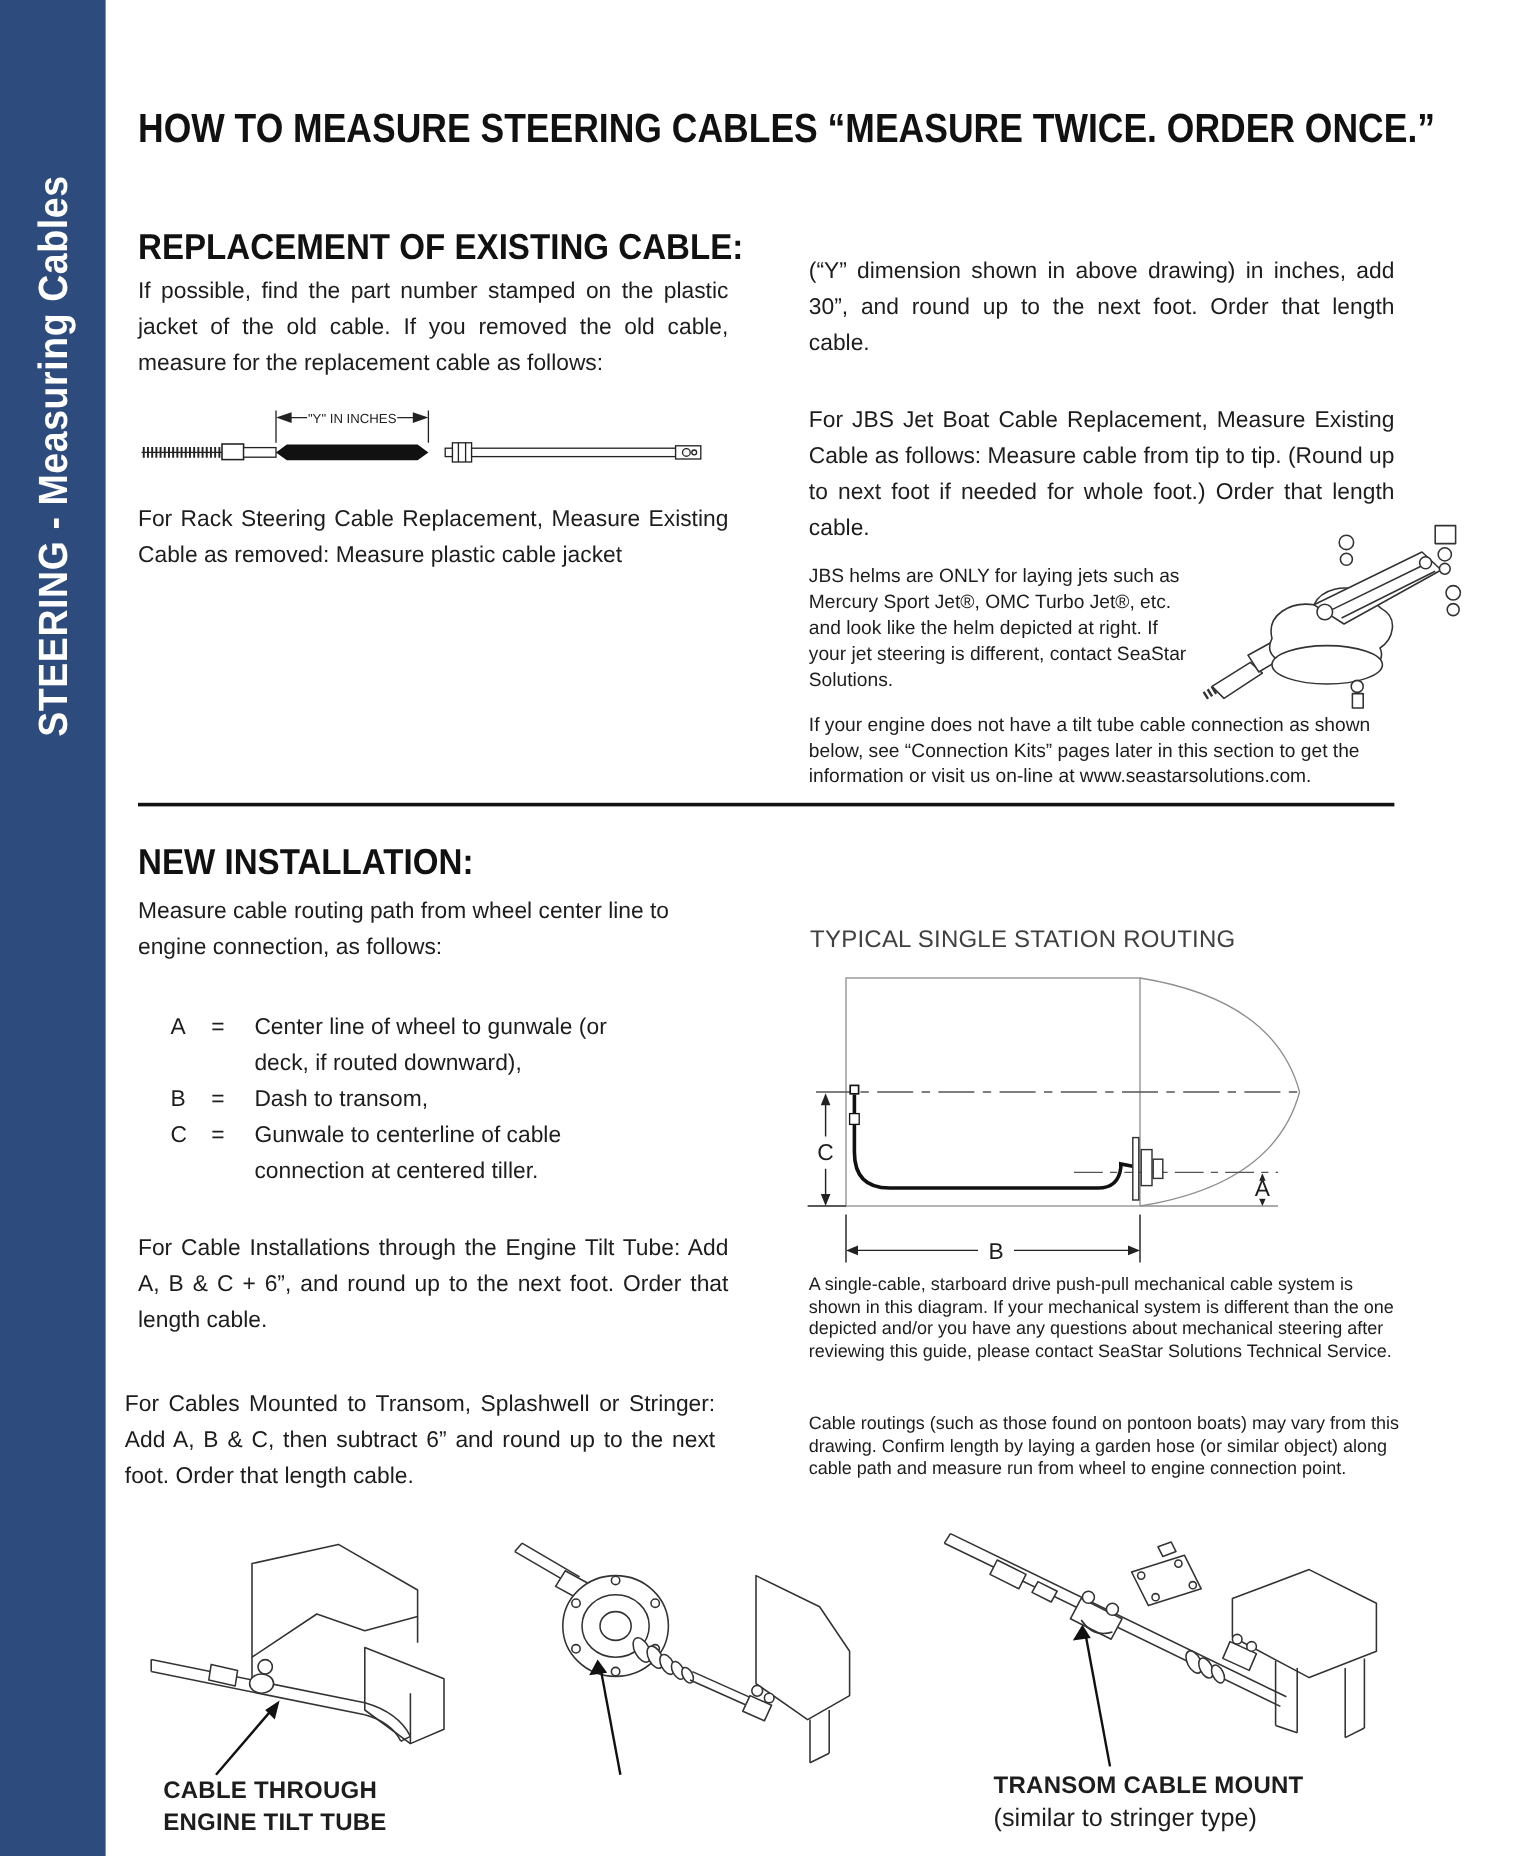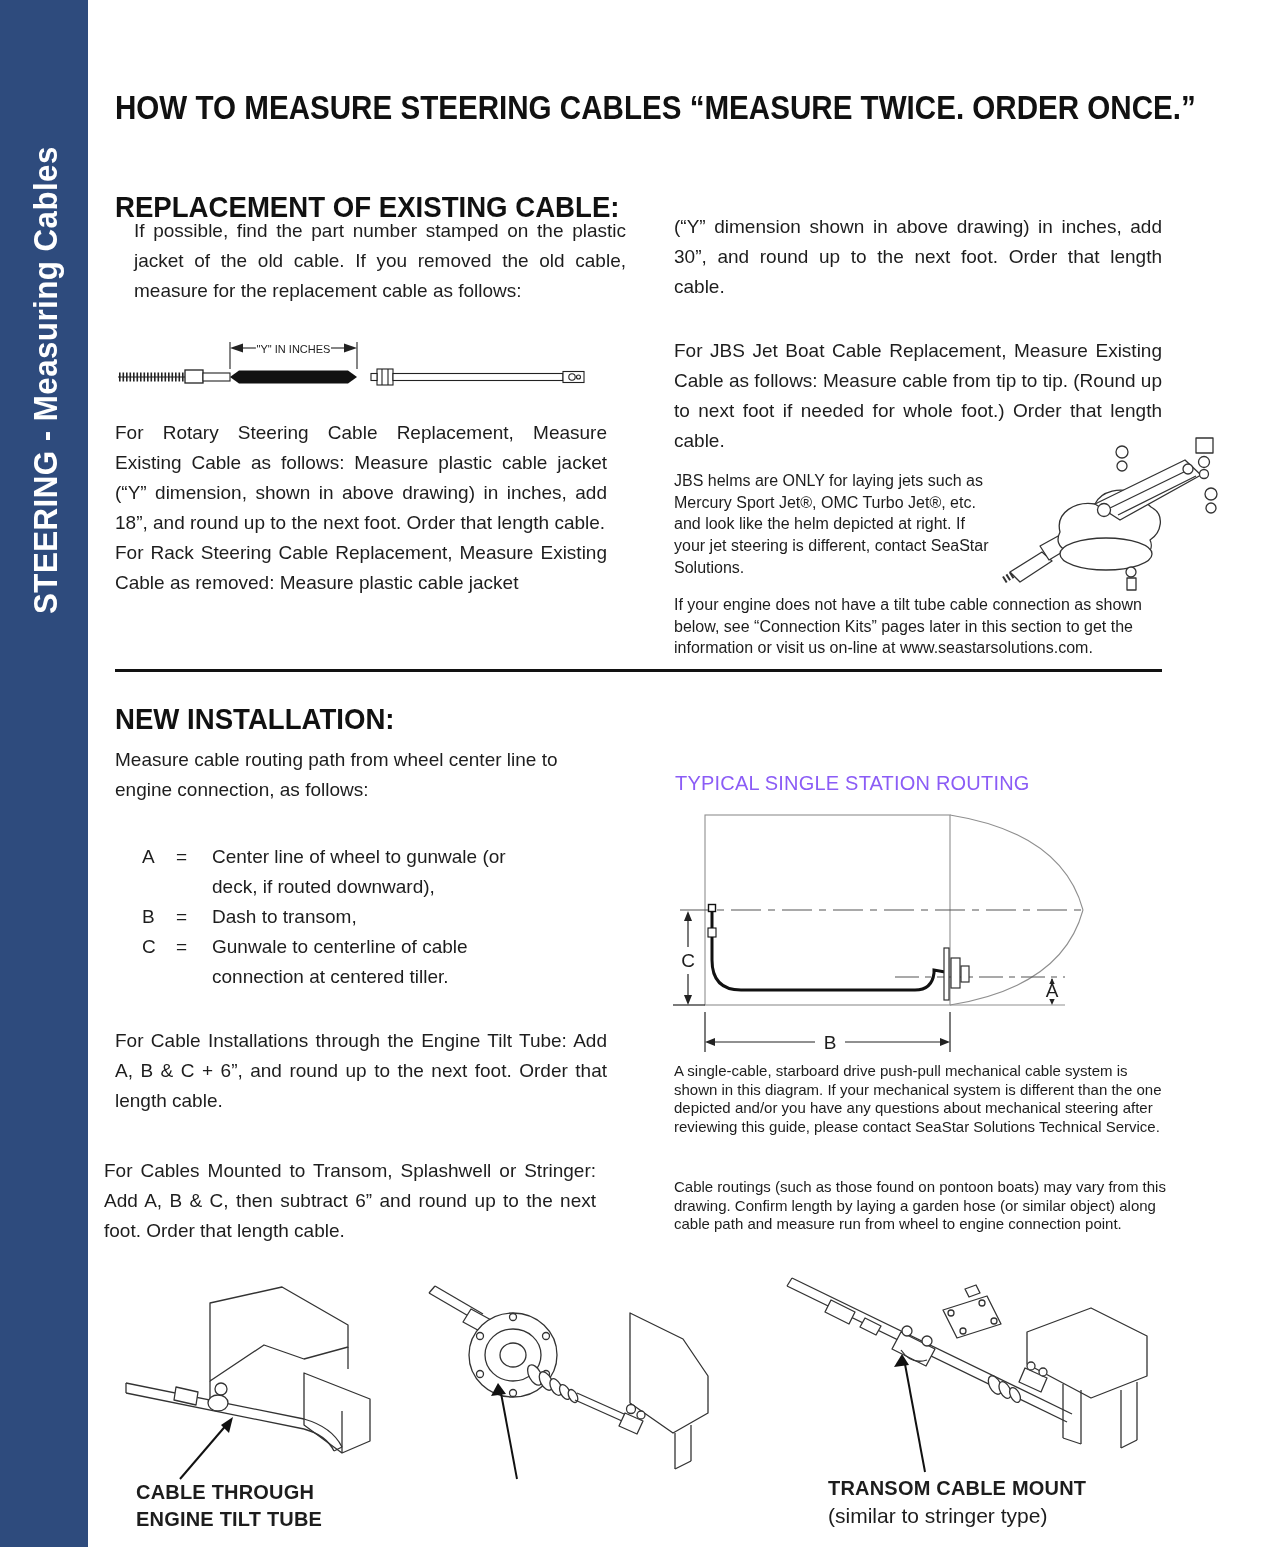--- a/index.html
+++ b/index.html
@@ -1,21 +1,21 @@
 <!DOCTYPE html>
 <html><head>
 <meta charset="utf-8">
 <style>
   html,body{margin:0;padding:0;background:#e8e8e8;}
   .page{position:relative;width:1275px;height:1547px;background:#ffffff;overflow:hidden;
         font-family:"Liberation Sans", sans-serif;color:#1d1d1d;margin:0 auto;}
   .abs{position:absolute;}
   .h1{font-weight:bold;font-size:34px;color:#111;transform:scaleX(0.87);transform-origin:0 50%;white-space:nowrap;}
   .h2{font-weight:bold;font-size:30px;color:#111;transform:scaleX(0.92);transform-origin:0 50%;white-space:nowrap;}
-  .h3{font-size:20px;color:#8b5cf6;white-space:nowrap;letter-spacing:0.2px;}
+  .h3{font-size:20px;color:#404040;white-space:nowrap;letter-spacing:0.2px;}
   .body-t{font-size:19px;line-height:30px;text-align:justify;}
   .body-l{font-size:19px;line-height:30px;}
   .note{font-size:16px;line-height:21.7px;}
   .rcap{font-size:15px;line-height:18.5px;}
   .list{display:grid;grid-template-columns:34px 36px 1fr;font-size:19px;line-height:30px;}
   .list .k{font-weight:normal;}
   .figcap{font-size:20px;font-weight:bold;line-height:27px;letter-spacing:0.2px;}
   .figcap .sub{font-weight:normal;font-size:21px;letter-spacing:0;}
   .divider{background:#121212;}
   .sidebar{left:0;top:0;width:88px;height:1547px;}
@@ -32,21 +32,21 @@
 <div class="page">
 
   <div class="abs sidebar" style="background:#2e4b7d;">
     <div class="sidebar-text">STEERING - Measuring Cables</div>
   </div>
 
   <div class="abs h1" style="left:115px;top:88px;">HOW TO MEASURE STEERING CABLES “MEASURE TWICE. ORDER ONCE.”</div>
 
   <div class="abs h2" style="left:115px;top:190px;">REPLACEMENT OF EXISTING CABLE:</div>
 
-  <div class="abs body-t" style="left:115px;top:216px;width:492px;margin-left:19px;">If possible, find the part number stamped on the plastic jacket of the old cable. If you removed the old cable, measure for the replacement cable as follows:</div>
+  <div class="abs body-t" style="left:115px;top:228px;width:492px;">If possible, find the part number stamped on the plastic jacket of the old cable. If you removed the old cable, measure for the replacement cable as follows:</div>
 
   <svg class="abs" style="left:115px;top:333px;" width="478" height="62" viewBox="0 0 478 62">
     <g stroke="#222" fill="none" stroke-width="1.1">
       <line x1="3" y1="44" x2="115" y2="44"></line>
       <line x1="4" y1="44" x2="70" y2="44" stroke-width="9" stroke-dasharray="1.6 1.9"></line>
       <rect x="70" y="37" width="18" height="13" fill="#fff" stroke-width="1.3"></rect>
       <rect x="88" y="40" width="27" height="8" fill="#fff"></rect>
       <path d="M115,44 L124,37.5 H233 L242,44 L233,50.5 H124 Z" fill="#111" stroke="none"></path>
       <line x1="115" y1="36" x2="115" y2="9"></line>
       <line x1="242" y1="36" x2="242" y2="9"></line>
@@ -60,21 +60,20 @@
       <rect x="448" y="38.5" width="21" height="11" fill="#fff"></rect>
       <circle cx="457" cy="44" r="3.2"></circle>
       <circle cx="463.5" cy="44" r="2"></circle>
     </g>
     <polygon points="115,15 128,10.5 128,19.5" fill="#222"></polygon>
     <polygon points="242,15 229,10.5 229,19.5" fill="#222"></polygon>
     <text x="178.5" y="19.5" text-anchor="middle" font-size="11" fill="#222">"Y" IN INCHES</text>
   </svg>
 
   <div class="abs" style="left:115px;top:418px;width:492px;">
-    <p class="body-t">For Rotary Steering Cable Replacement, Measure Existing Cable as follows: Measure plastic cable jacket (“Y” dimension, shown in above drawing) in inches, add 18”, and round up to the next foot. Order that length cable.</p>
     <p class="body-t">For Rack Steering Cable Replacement, Measure Existing Cable as removed: Measure plastic cable jacket</p>
   </div>
 
   <div class="abs body-t" style="left:674px;top:212px;width:488px;">(“Y” dimension shown in above drawing) in inches, add 30”, and round up to the next foot. Order that length cable.</div>
   <div class="abs body-t" style="left:674px;top:336px;width:488px;">For JBS Jet Boat Cable Replacement, Measure Existing Cable as follows: Measure cable from tip to tip. (Round up to next foot if needed for whole foot.) Order that length cable.</div>
   <div class="abs note" style="left:674px;top:470px;width:322px;">JBS helms are ONLY for laying jets such as Mercury Sport Jet®, OMC Turbo Jet®, etc. and look like the helm depicted at right. If your jet steering is different, contact SeaStar Solutions.</div>
 
   <svg class="abs" style="left:1000px;top:432px;" width="235" height="165" viewBox="0 0 235 165">
     <g stroke="#333" fill="#fff" stroke-width="1.3" stroke-linejoin="round">
       <line x1="4" y1="148" x2="20" y2="138" stroke-dasharray="2 2" stroke-width="7"></line>

